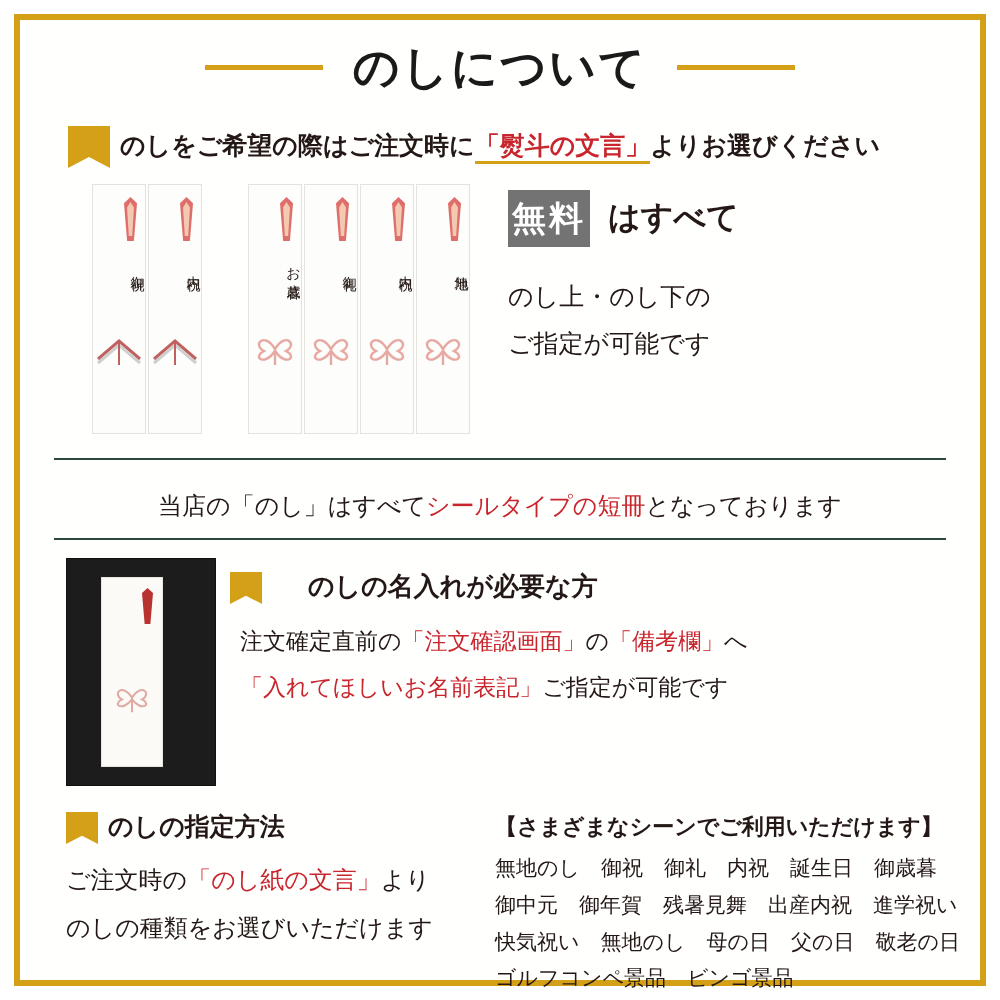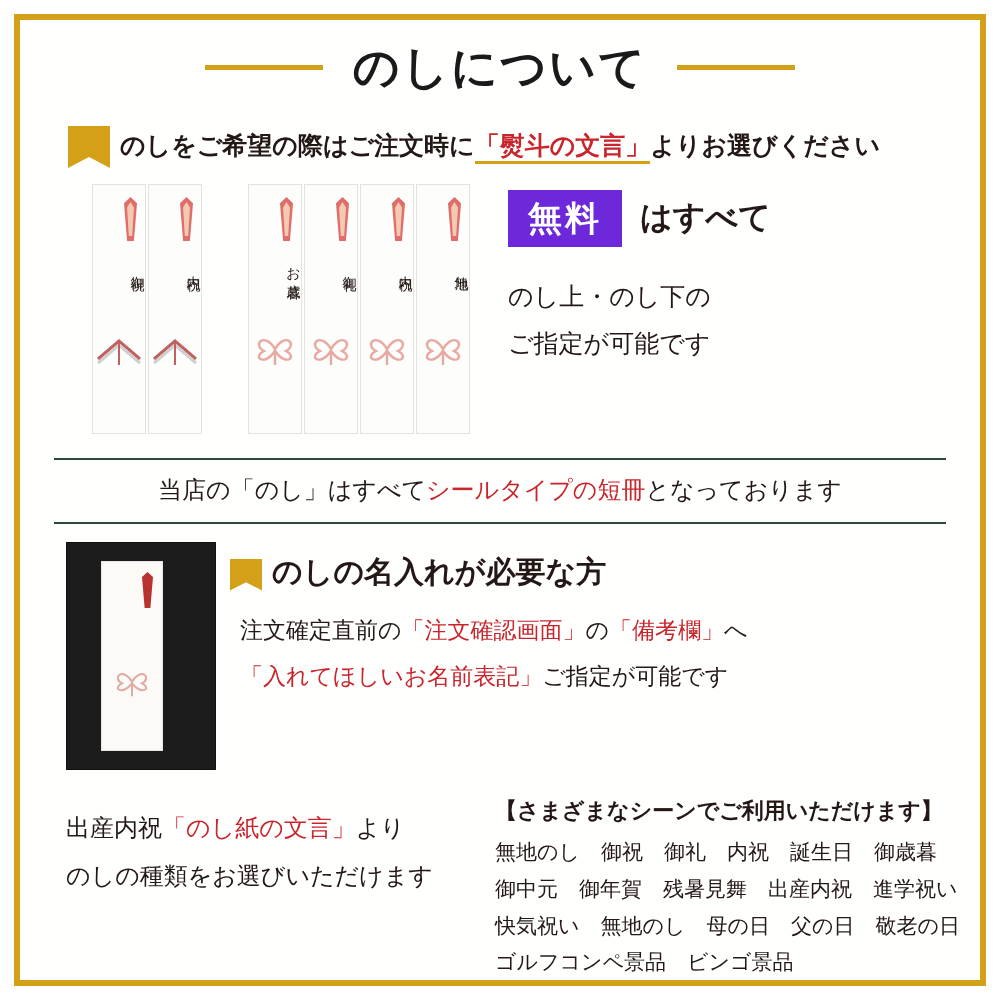--- a/index.html
+++ b/index.html
@@ -92,32 +92,32 @@
     clip-path: polygon(50% 0, 100% 16%, 74% 100%, 26% 100%, 0 16%);
   }
   
   .mizuhiki { position:absolute; left:0; right:0; bottom:62px; height:52px; }
   .mizuhiki svg { display:block; margin:0 auto; }
 
   
   .free-block { margin-left:36px; padding-top:6px; }
   .free-row { display:flex; align-items:center; }
   .badge-free {
-    background:#6d28d9; color:#fff;
+    background:#737373; color:#fff;
     font-size:34px; font-weight:bold;
-    padding:8px 20px; letter-spacing:3px;
+    padding:8px 4px; letter-spacing:3px;
     line-height:1.2;
   }
   .noshigake { font-size:32px; font-weight:bold; margin-left:18px; }
   .free-desc { font-size:25px; margin-top:26px; line-height:1.9; }
 
   
   .rule { height:2px; background:#2b4a3a; margin:24px 14px 0 14px; }
   .seal-row {
-    text-align:center; font-size:24px; padding:14px 0 16px;
+    text-align:center; font-size:24px; padding:30px 0 16px;
   }
   .seal-row .hl-red { font-weight:normal; }
 
   
   .name-sec { display:flex; margin-top:18px; padding-left:26px; }
   .gift-photo {
     width:150px; height:228px; flex:none;
     background:#1c1c1c; border:1px solid #111;
     position:relative;
   }
@@ -128,21 +128,21 @@
   }
   .gift-photo .p-noshi { position:absolute; top:10px; right:9px; width:11px; height:36px; }
   .gift-photo .p-noshi i {
     position:absolute; left:0; top:0; width:11px; height:36px; background:#b8322f;
     clip-path: polygon(50% 0, 100% 14%, 76% 100%, 24% 100%, 0 14%);
   }
   .gift-photo .p-mizu { position:absolute; left:0; right:0; top:96px; }
   .gift-photo .p-mizu svg { display:block; margin:0 auto; }
   .name-text { margin-left:14px; padding-top:10px; }
   .name-head { display:flex; align-items:center; }
-  .name-head .htext2 { font-size:30px; font-weight:bold; }
+  .name-head .htext2 { font-size:26px; font-weight:bold;margin-left:36px; }
   .name-lines { font-size:23px; line-height:2.0; margin-top:14px; padding-left:10px; }
 
   
   .bottom { display:flex; margin-top:22px; padding-left:26px; }
   .bl { width:430px; }
   .bl .b-head { display:flex; align-items:center; }
   .bl .b-head .htext3 { font-size:25px; font-weight:bold; }
   .bl .b-lines { font-size:24px; line-height:2.0; margin-top:12px; }
   .br { margin-left:10px; padding-top:4px; }
   .br .scene-title { font-size:22px; font-weight:bold; }
@@ -305,23 +305,27 @@
           </div>
           <div>
             <span class="hl-red">「入れてほしいお名前表記」</span><span>ご指定が可能です</span>
           </div>
         </div>
       </div>
     </div>
 
     <div class="bottom">
       <div class="bl">
+        <div class="b-head">
+          <span class="flag small"></span>
+          <span class="htext3">のしの指定方法</span>
+        </div>
         <div class="b-lines">
           <div>
-            <span>出産内祝</span><span class="hl-red">「のし紙の文言」</span><span>より</span>
+            <span>ご注文時の</span><span class="hl-red">「のし紙の文言」</span><span>より</span>
           </div>
           <div>のしの種類をお選びいただけます</div>
         </div>
       </div>
       <div class="br">
         <div class="scene-title">【さまざまなシーンでご利用いただけます】</div>
         <div class="scene-list">
           <div>無地のし　御祝　御礼　内祝　誕生日　御歳暮</div>
           <div>御中元　御年賀　残暑見舞　出産内祝　進学祝い</div>
           <div>快気祝い　無地のし　母の日　父の日　敬老の日</div>

